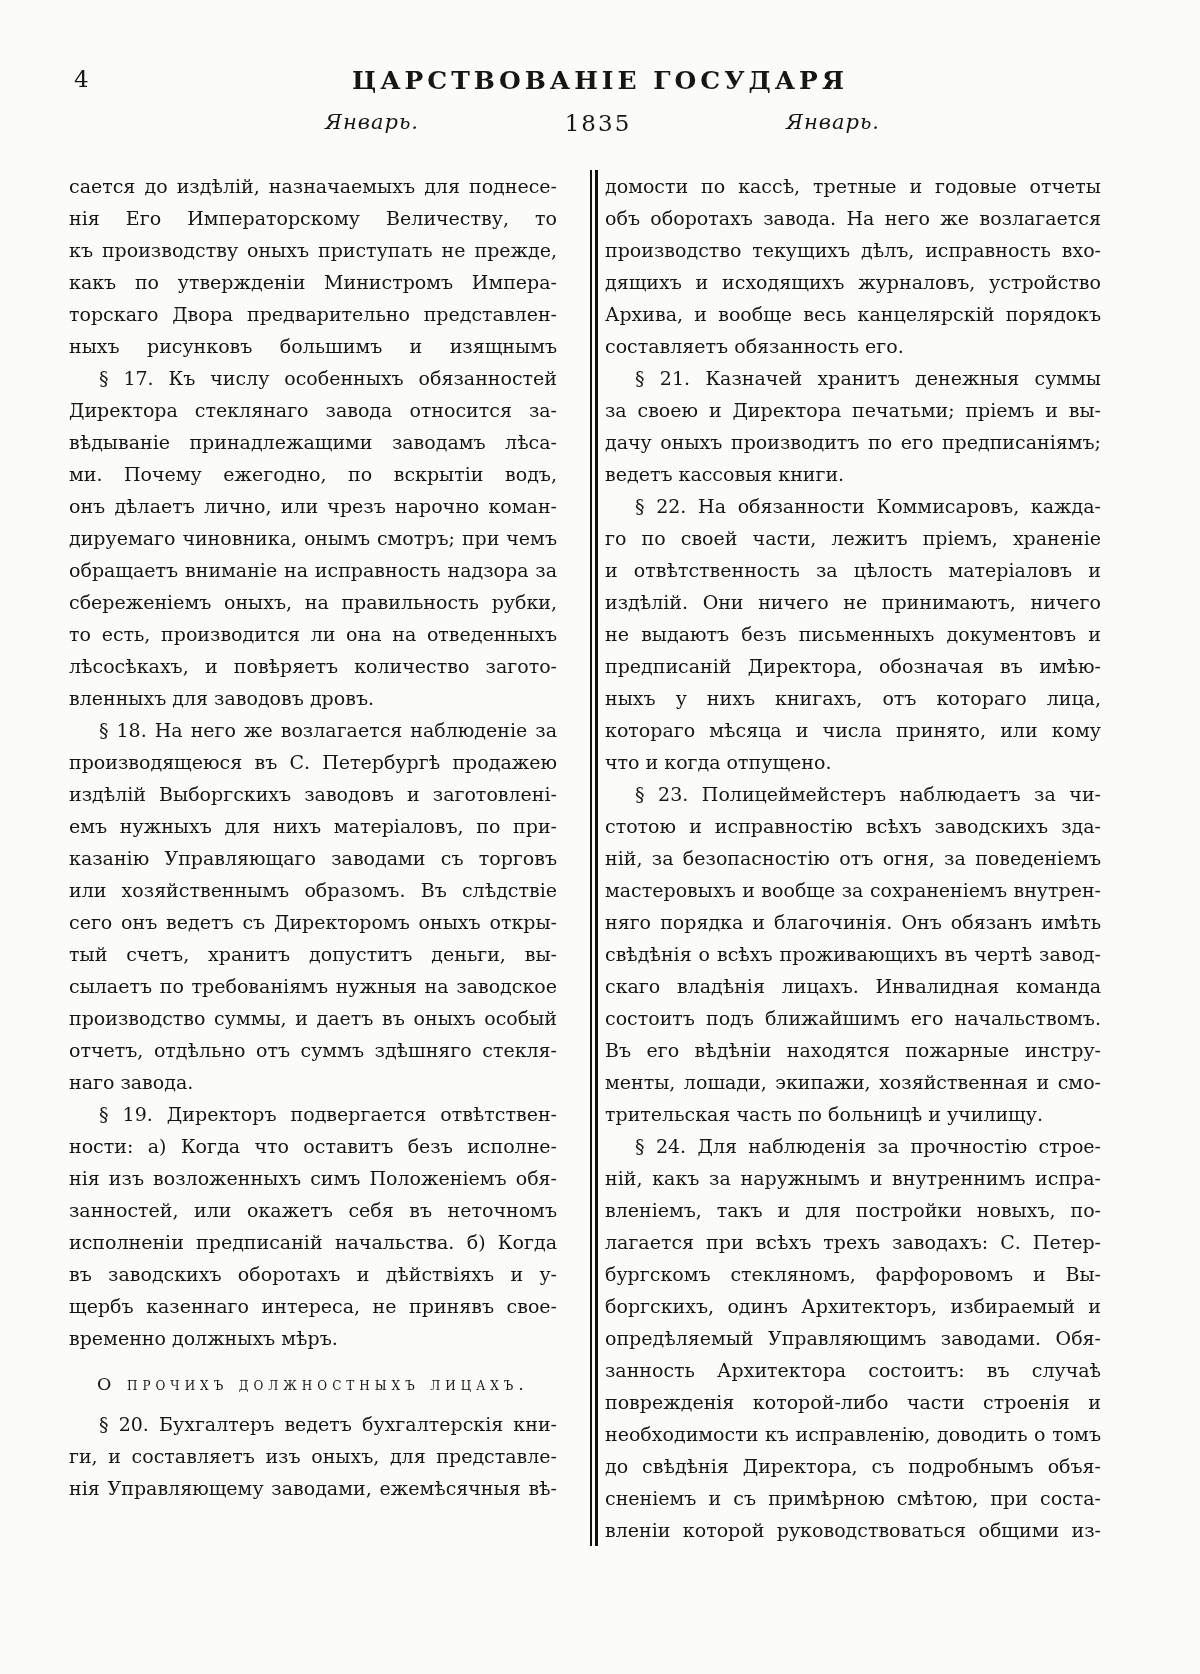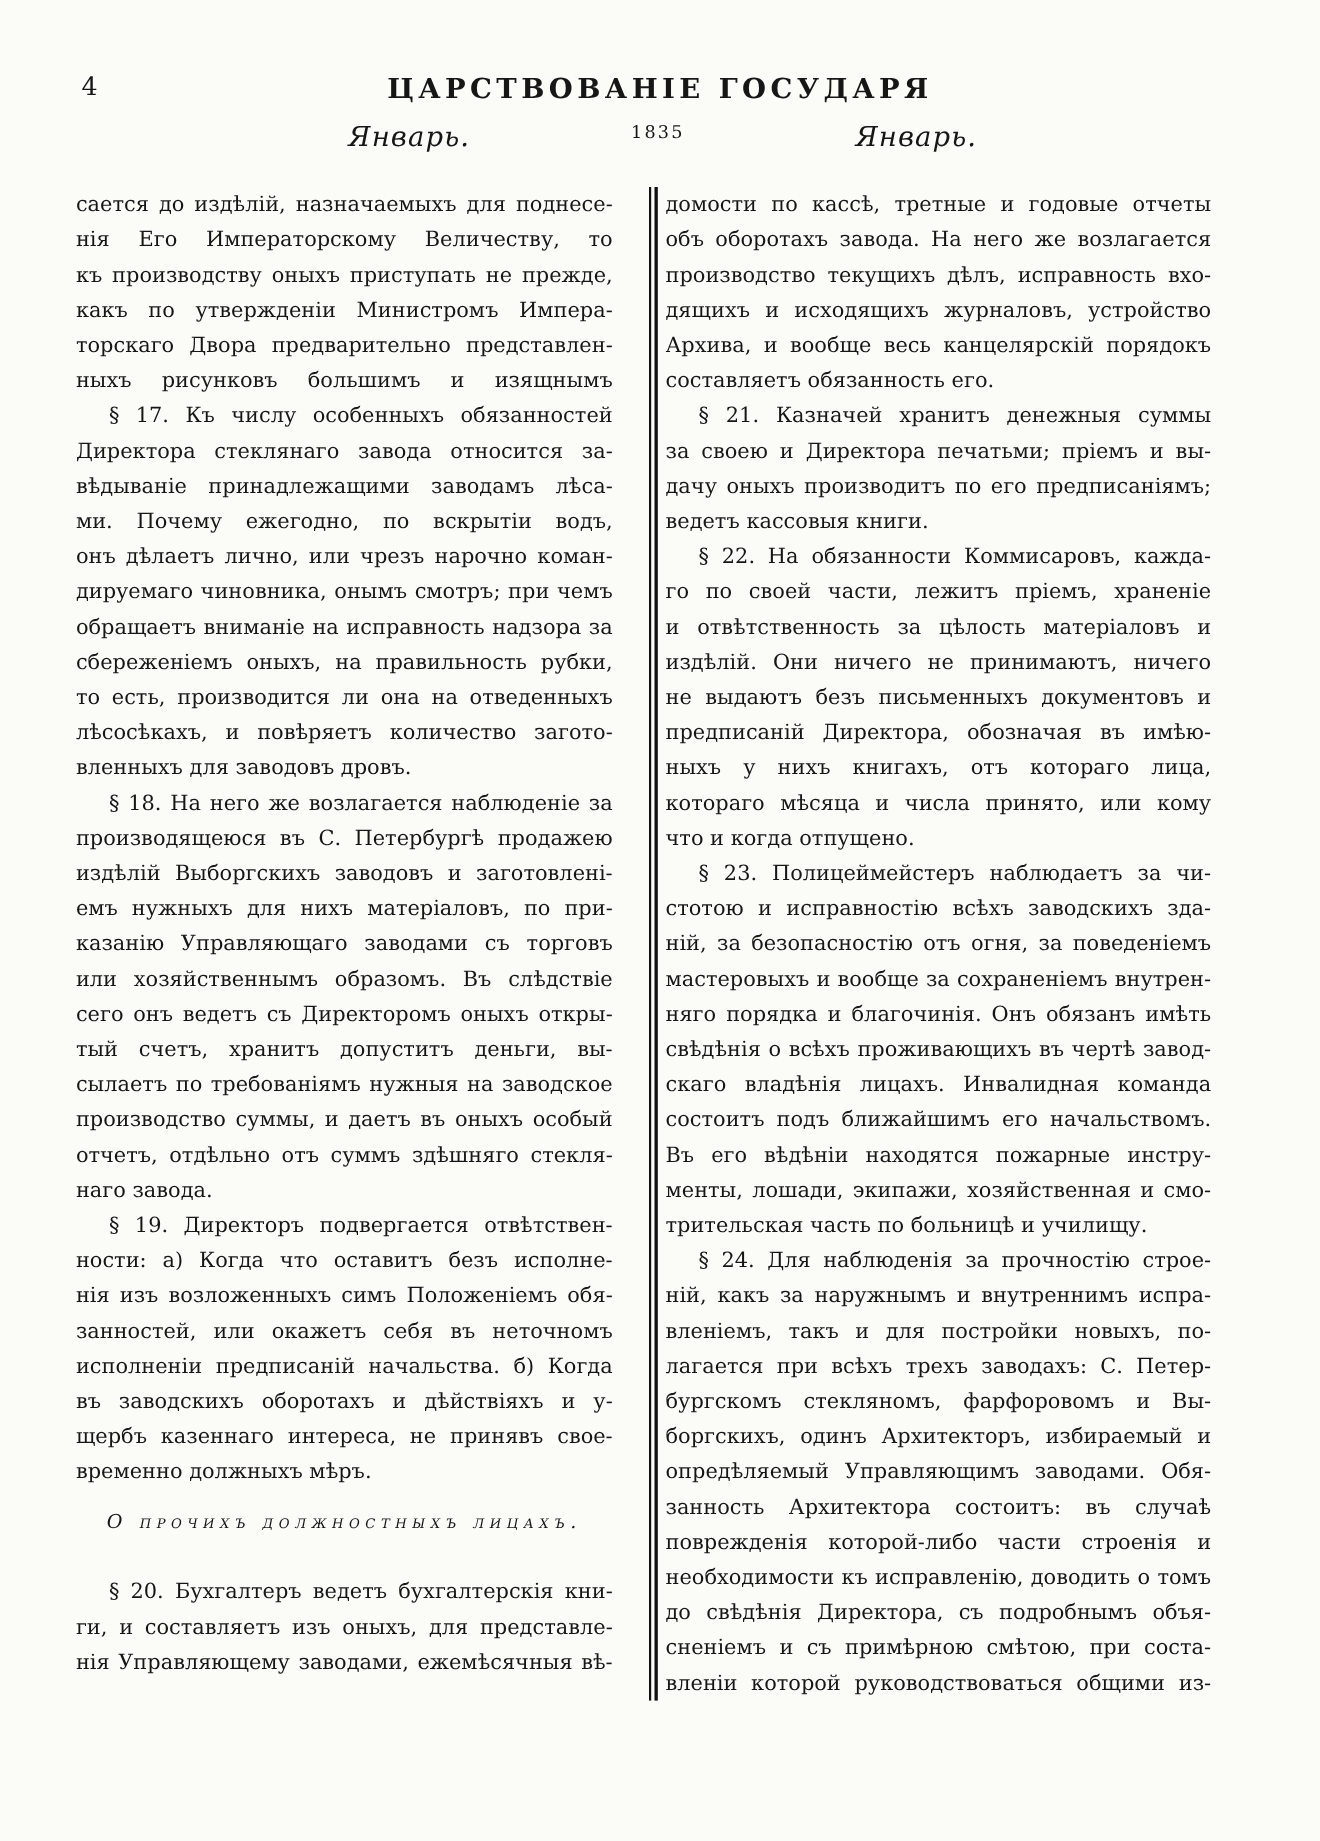--- a/index.html
+++ b/index.html
@@ -17,23 +17,23 @@
     font-size: 23px;
   }
   .page-title {
     position: absolute; left: 0; right: 0; top: 66px;
     text-align: center;
     font-size: 25px; font-weight: bold; letter-spacing: 4px;
     white-space: nowrap;
   }
   .dateline { position: absolute; top: 110px; left: 0; width: 100%; height: 34px; }
   .dateline span { position: absolute; transform: translateX(-50%); white-space: nowrap; }
-  .month { font-style: italic; font-size: 25px; letter-spacing: 1px; }
+  .month { font-style: italic; font-size: 21px; letter-spacing: 1px; }
   .month-left  { left: 372px; }
-  .year        { left: 598px; font-size: 16px; letter-spacing: 2px; }
+  .year        { left: 598px; font-size: 23px; letter-spacing: 2px; }
   .month-right { left: 833px; }
 
   .columns {
     display: flex;
     align-items: stretch;
     padding-left: 69px;
   }
   .col { font-size: 19px; line-height: 32px; }
   .col-left  { width: 488px; }
   .col-right { width: 496px; }
@@ -46,21 +46,21 @@
   .tl {
     text-align: justify;
     text-align-last: justify;
     white-space: normal;
     overflow: hidden;
     height: 32px;
   }
   .tl.endline { text-align-last: left; }
   .tl.indent { text-indent: 30px; }
   .block.heading {
-    margin-top: 14px; margin-bottom: 31px; font-style: italic;
+    margin-top: 14px; margin-bottom: 8px;
   }
   .block.heading .tl {
     text-align: center; text-align-last: center;
     font-variant: small-caps;
     letter-spacing: 5px;
     font-size: 17.5px;
   }
 </style>
 </head>
 <body>

